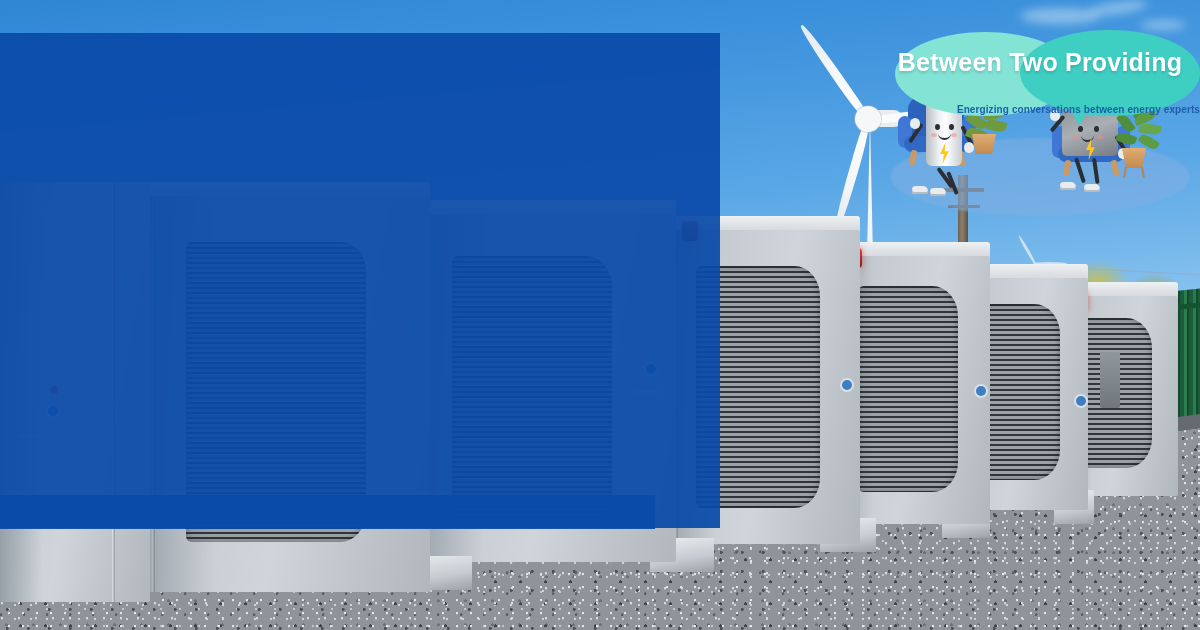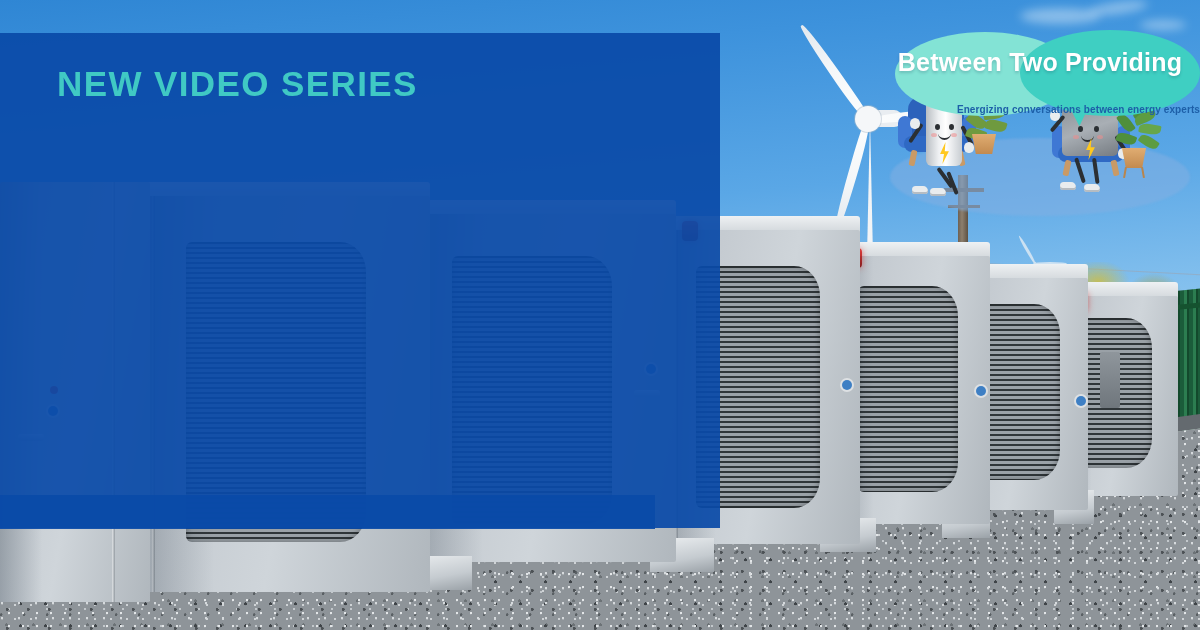--- a/index.html
+++ b/index.html
@@ -538,21 +538,20 @@
       <div class="dot-red" style="left:50px; top:204px;"></div>
       <div class="shade"></div>
     </div>
 
   </div>
 
   <div class="panel-wrap">
     <div class="panel-top"></div>
     <div class="panel-bottom"></div>
 
-    <div class="eyebrow">NEW VIDEO SERIES</div>
 
   </div>
 
   <div class="logo">
 
     <div class="stage-ellipse"></div>
 
     <div class="chair" style="left:18px; top:68px;">
       <div class="back"></div>
       <div class="armL"></div>

